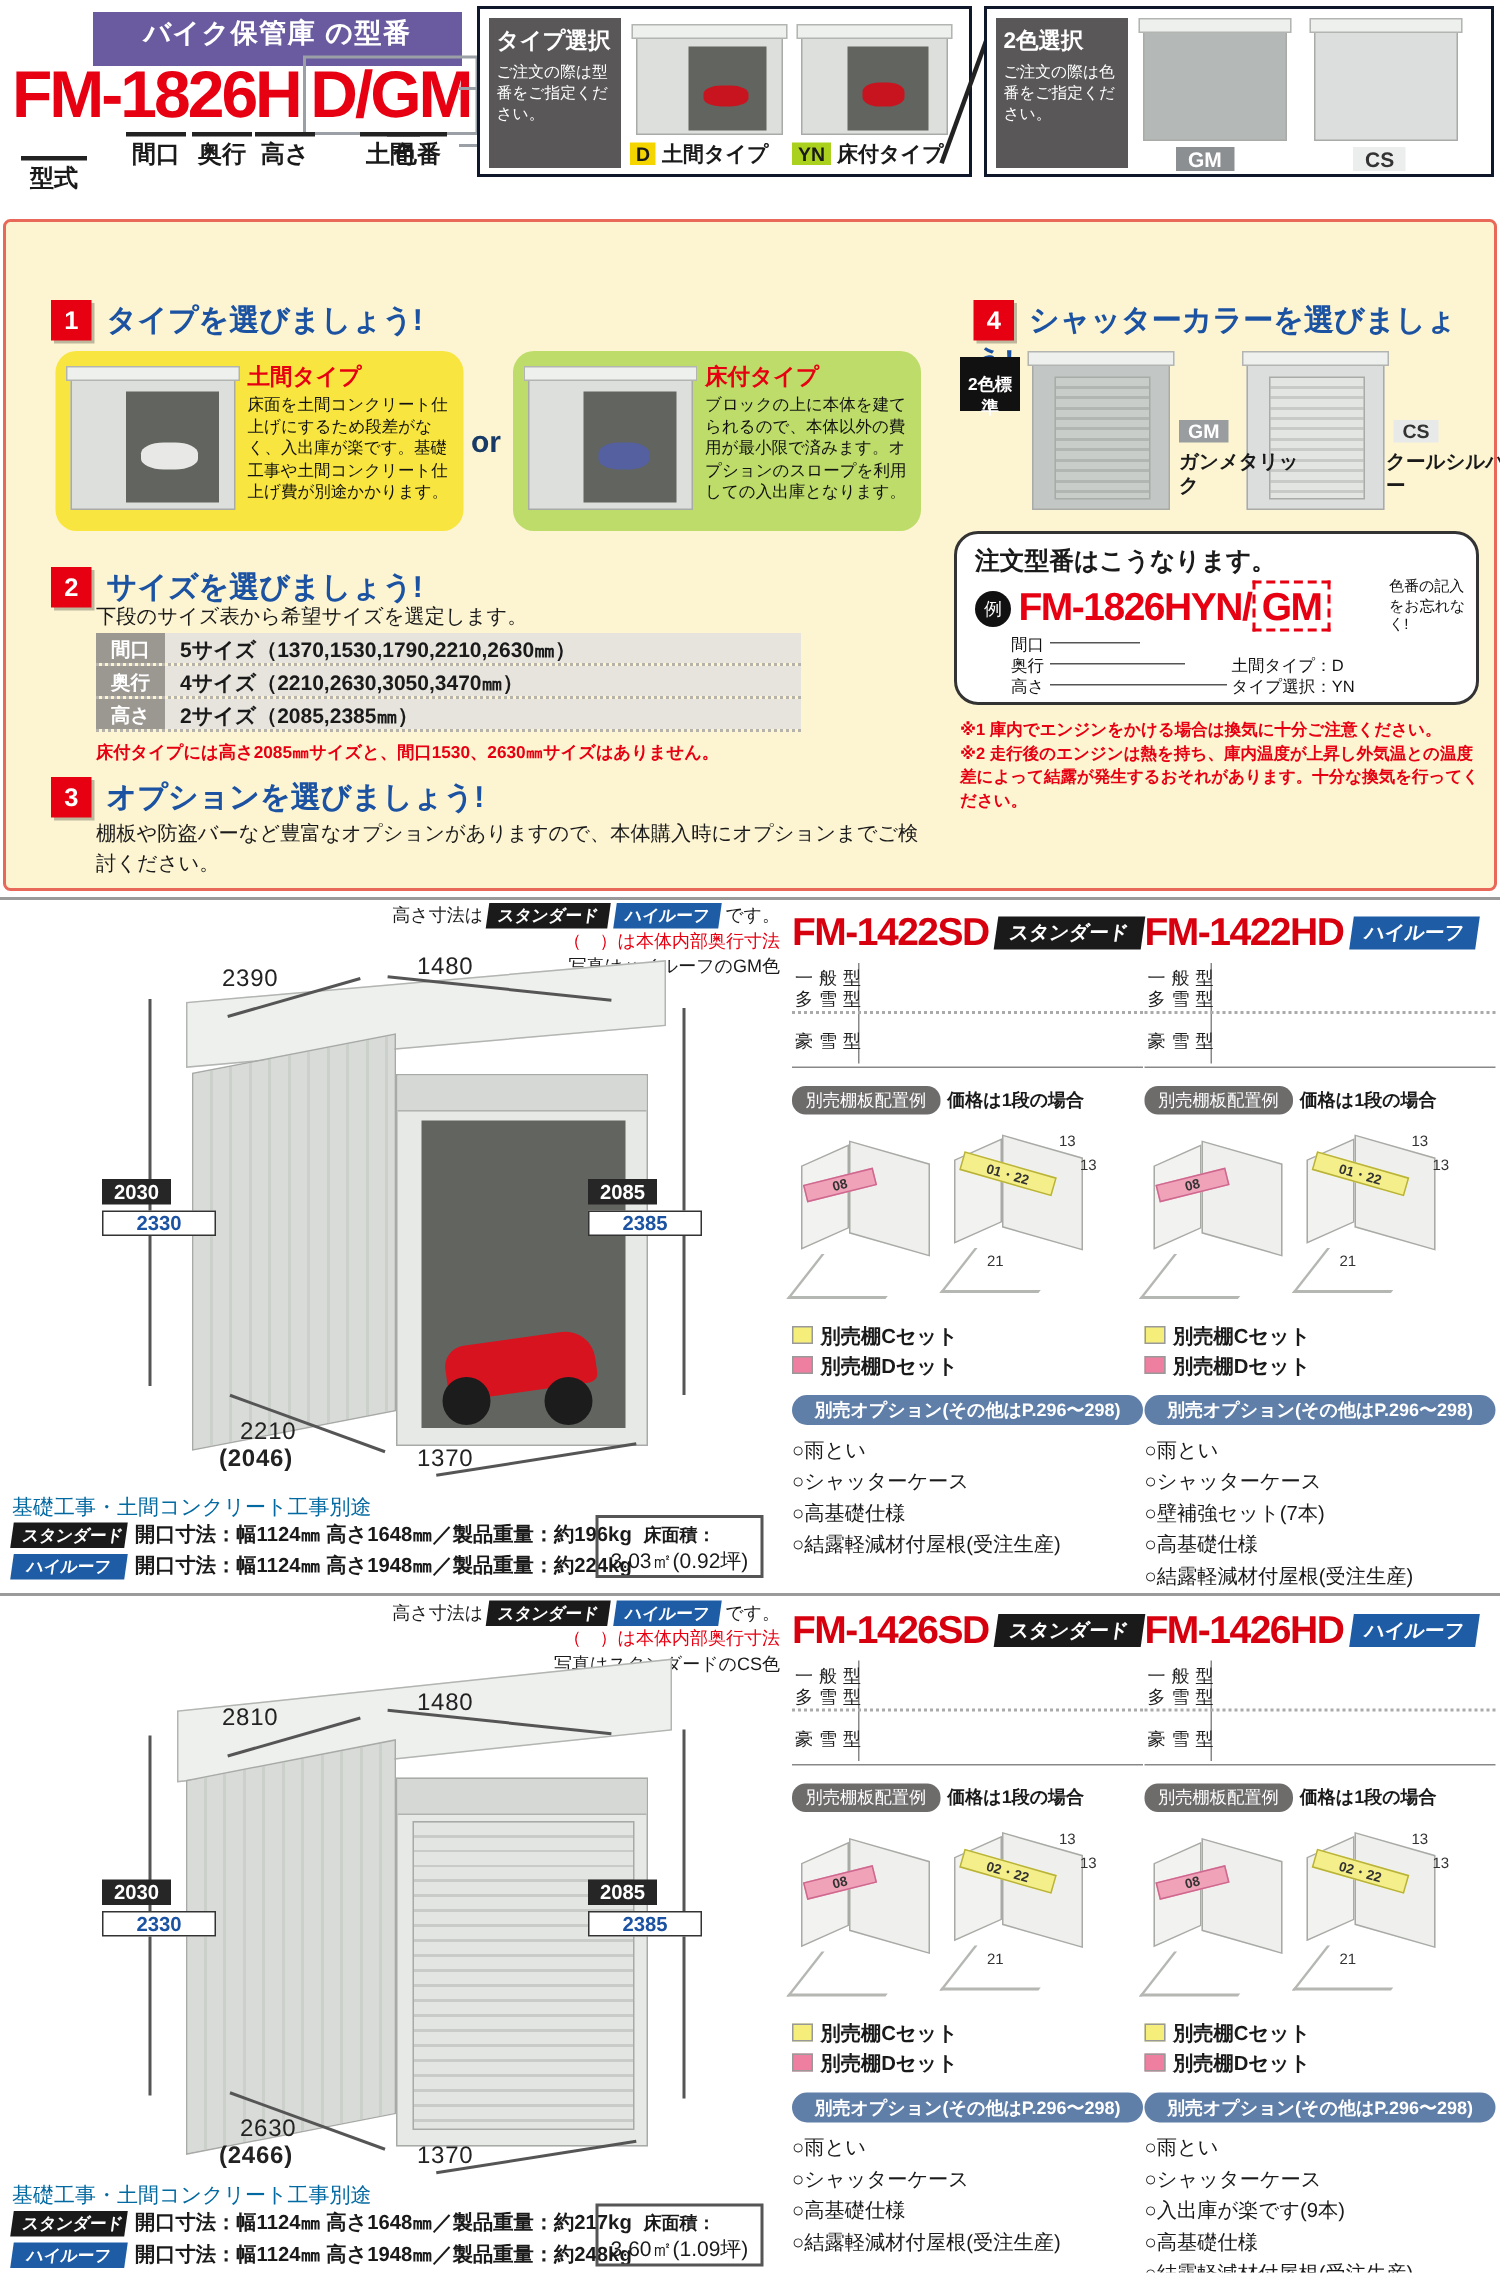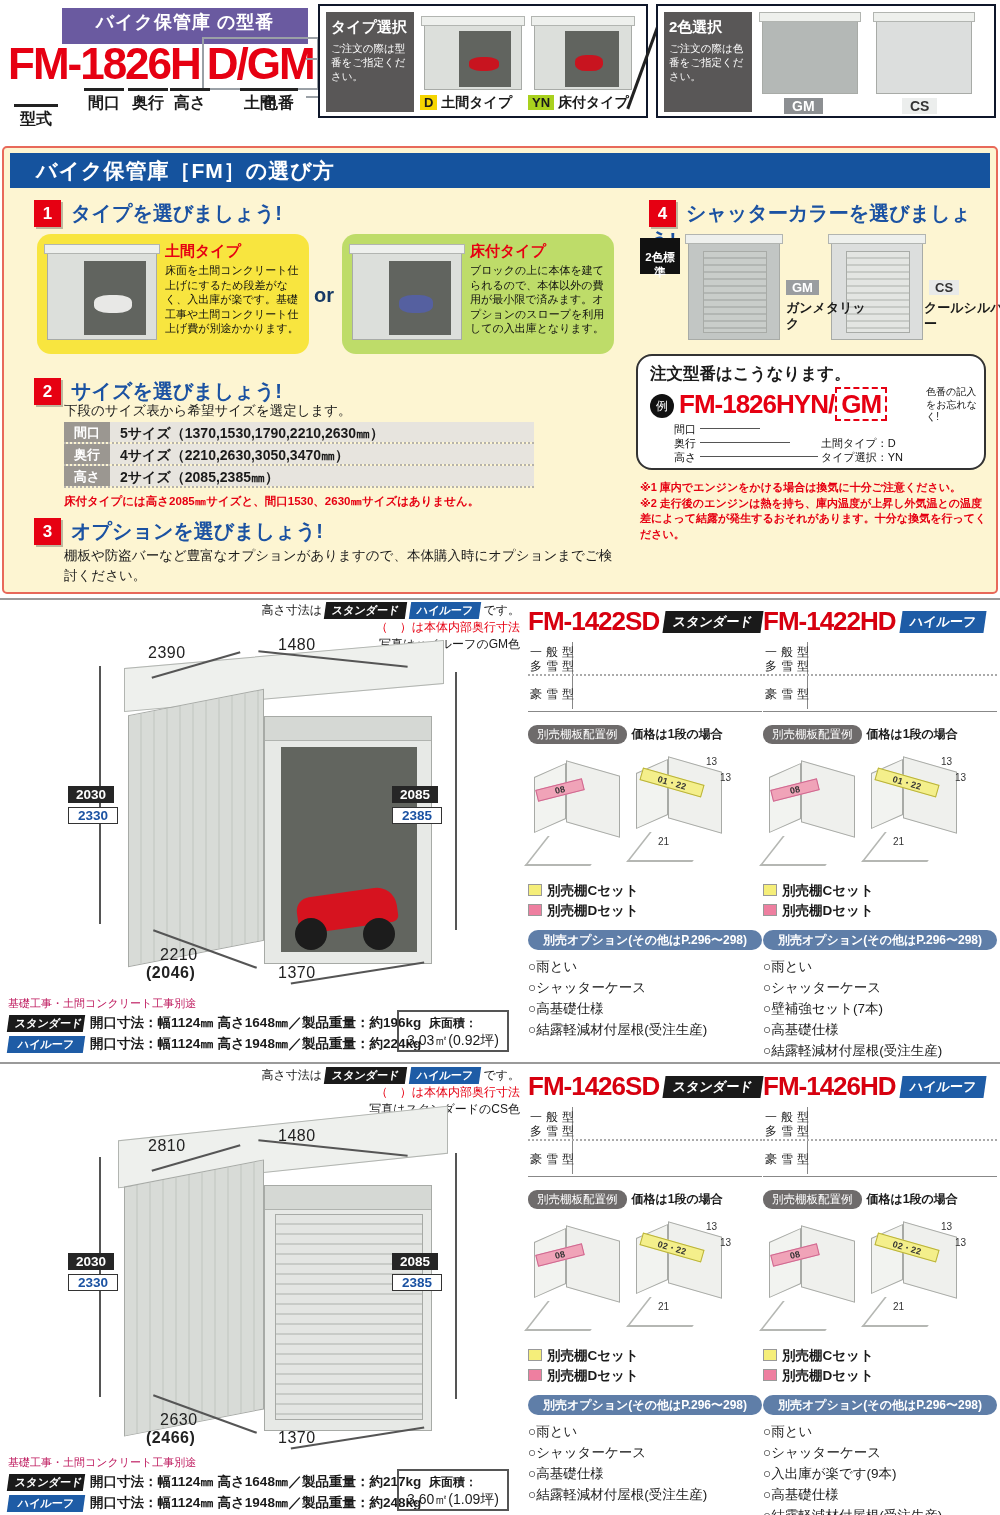--- a/index.html
+++ b/index.html
@@ -49,23 +49,23 @@
 .oline{position:absolute;background:#555;}
 .caut{position:absolute;left:636px;width:352px;color:#e60012;font-size:11px;line-height:1.4;font-weight:bold;}
 .divider{position:absolute;left:0;width:1000px;height:2px;background:#9a9a9a;}
 .psec{position:absolute;left:0;width:1000px;}
 .pnotes{position:absolute;left:260px;top:2px;width:260px;text-align:right;font-size:12px;}
 .badge-std{background:#1a1a1a;color:#fff;display:inline-block;font-weight:bold;font-size:11px;padding:1px 7px;transform:skewX(-8deg);}
 .badge-high{background:#1e5ca6;color:#fff;display:inline-block;font-weight:bold;font-size:11px;padding:1px 7px;transform:skewX(-8deg);}
 .shed{position:absolute;left:110px;top:44px;width:350px;height:320px;}
 .dim{position:absolute;font-size:16px;color:#222;letter-spacing:.5px;}
 .dimbox-b{position:absolute;background:#262626;color:#fff;font-weight:bold;font-size:13.5px;padding:1px 8px;}
-.dimbox-o{position:absolute;background:#fff;color:#1b52a2;font-weight:bold;font-size:13.5px;padding:0 9px;border:1px solid #333;}
+.dimbox-o{position:absolute;background:#fff;color:#1b52a2;font-weight:bold;font-size:13.5px;padding:0 22px;border:1px solid #333;}
 .ln{position:absolute;background:#555;}
-.foundation{position:absolute;left:8px;font-size:11px;color:#be185d;}
+.foundation{position:absolute;left:8px;font-size:14px;color:#0369a1;}
 .specrow{position:absolute;left:8px;font-size:13.5px;font-weight:bold;white-space:nowrap;}
 .specrow .bg{width:76px;text-align:center;margin-right:6px;}
 .floorbox{position:absolute;left:397px;width:112px;height:42px;border:2px solid #555;text-align:center;padding-top:3px;}
 .floorbox .l{font-size:12px;font-weight:bold;}
 .floorbox .v{font-size:14px;}
 .pcol{position:absolute;top:6px;width:234px;}
 .pmodel{height:30px;white-space:nowrap;}
 .pname{font-size:26px;font-weight:bold;color:#d7000f;letter-spacing:-1px;}
 .pbadge{font-size:13px;padding:2px 9px;margin-left:5px;vertical-align:4px;}
 .grades{position:relative;height:72px;border-bottom:1px solid #888;margin-top:4px;}
@@ -148,21 +148,20 @@
       </div>
       <div class="mini-shed" style="left:218px;top:12px;width:96px;height:76px;background:#dcdedd;">
         <div class="mini-roof"></div>
       </div>
       <span class="abs" style="left:126px;top:92px;background:#8c8f92;color:#fff;font-weight:bold;font-size:14px;padding:0 8px;">GM</span>
       <span class="abs" style="left:244px;top:92px;background:#eceeed;color:#333;font-weight:bold;font-size:14px;padding:0 8px;">CS</span>
     </div>
   </div>
 
   <div class="guide">
-    <div class="gtitle">バイク保管庫［FM］の選び方</div>
 
     <div class="abs" style="left:30px;top:52px;">
       <span class="stepnum">1</span><span class="steptitle">タイプを選びましょう!</span>
     </div>
     <div class="typebox" style="left:33px;top:86px;background:#f8e53f;">
       <div class="mini-shed" style="left:10px;top:16px;width:110px;height:90px;">
         <div class="mini-roof"></div>
         <div class="mini-open" style="left:36px;top:10px;width:62px;height:74px;"></div>
         <div class="bike-dot" style="left:46px;top:44px;width:38px;height:18px;background:#e8e8e6;"></div>
       </div>

